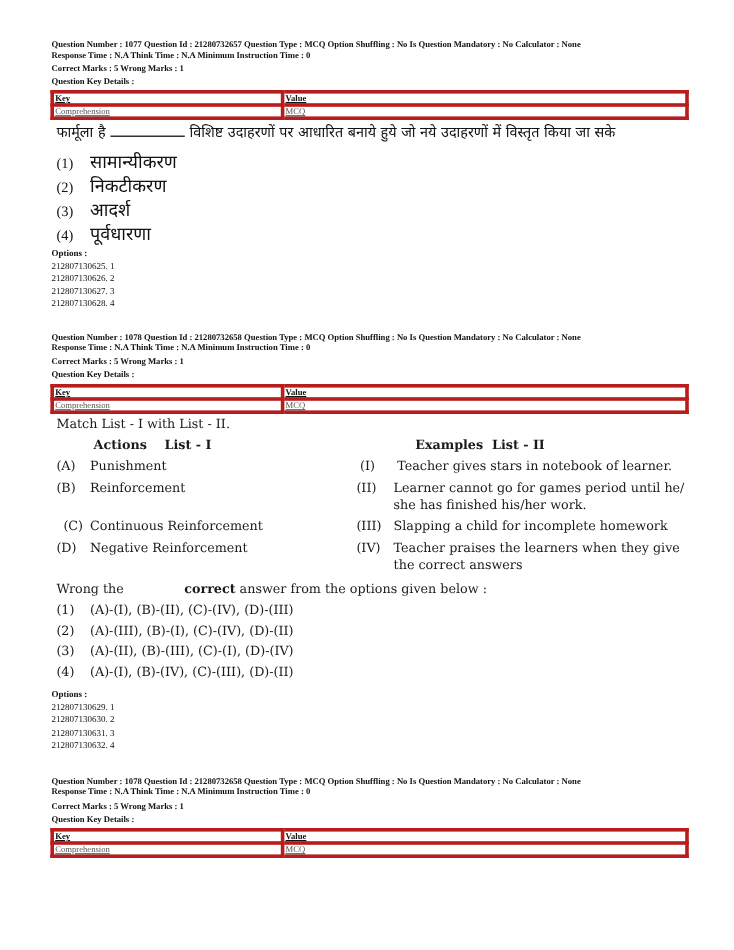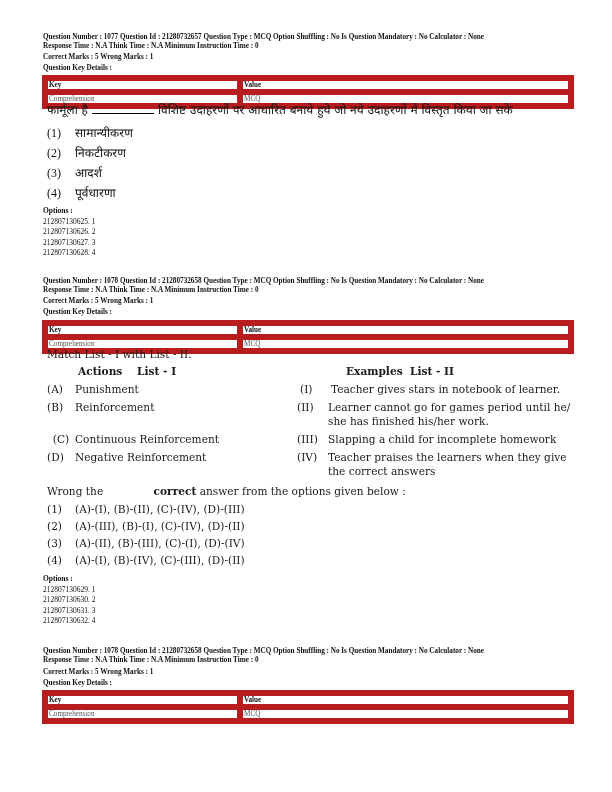--- a/index.html
+++ b/index.html
@@ -1,27 +1,27 @@
 <!DOCTYPE html>
 <html><head>
 <meta charset="utf-8">
 <style>
   html, body { margin: 0; padding: 0; background: #ffffff; }
   body { width: 612px; height: 792px; position: relative; overflow: hidden;
          font-family: "Liberation Serif", "DejaVu Serif", serif; color: #111; }
   .meta { position: absolute; left: 43px; font-size: 7.2px; font-weight: bold; line-height: 9px; white-space: nowrap; }
   .keytable { position: absolute; left: 42px; width: 532px; border-collapse: collapse; font-size: 7.2px; }
-  .keytable td { border: 6px solid #b91c1c; padding: 0 1px; height: 8px; line-height: 8px; }
+  .keytable td { border: 3px solid #b91c1c; padding: 0 1px; height: 8px; line-height: 8px; text-decoration: underline; }
   .keytable td.k { width: 187px; }
   .keytable .hdr td { font-weight: bold; }
   .keytable .val td { color: #555; }
   .qtext { position: absolute; font-family: "DejaVu Sans", sans-serif; font-size: 12px; white-space: nowrap; }
   .opt { position: absolute; left: 47px; font-size: 12px; white-space: nowrap; }
   .opt .num { display: inline-block; width: 28px; font-family: "Liberation Serif", serif; }
-  .opt .txt { font-family: "DejaVu Sans", sans-serif; font-size: 12px; }
+  .opt .txt { font-family: "DejaVu Sans", sans-serif; font-size: 15px; }
   .optlist { position: absolute; left: 43px; font-size: 7.5px; line-height: 10.5px; }
   .optlist .h { font-weight: bold; }
   .blank { display: inline-block; width: 62px; border-bottom: 1px solid #000; margin: 0 4px; height: 10px; vertical-align: baseline; }
   .eng { position: absolute; font-family: "DejaVu Serif", serif; font-size: 10.6px; white-space: nowrap; line-height: 14px; color: #1a1a1a; }
   .eng b { font-weight: bold; margin-left: 47px; }
   .lbl2 { display: inline-block; width: 28px; }
 </style>
 </head>
 <body>
 

